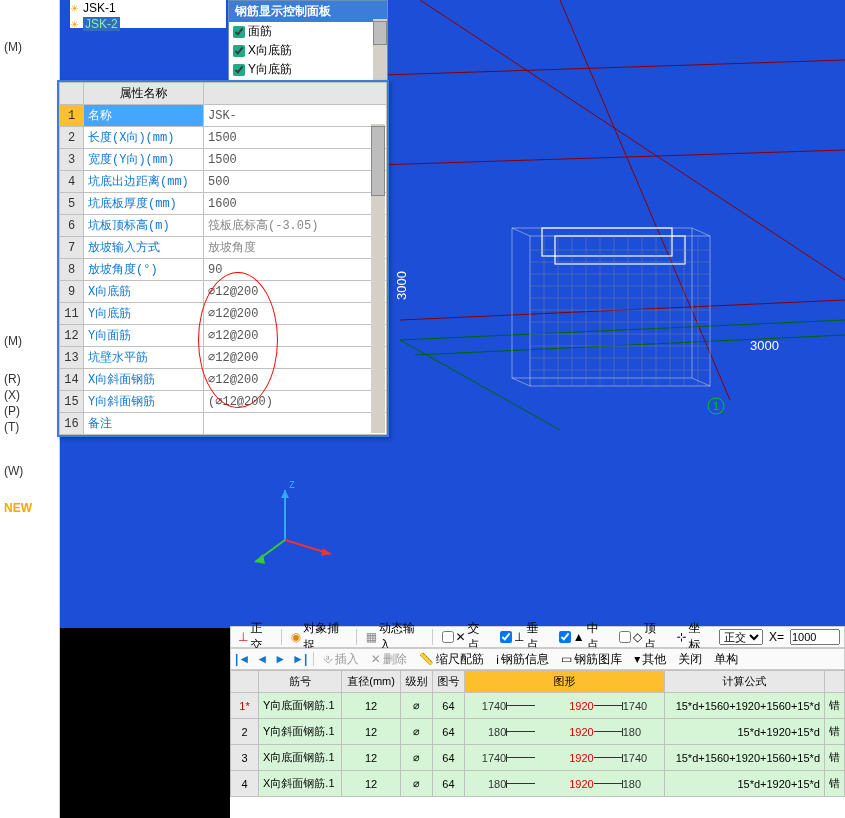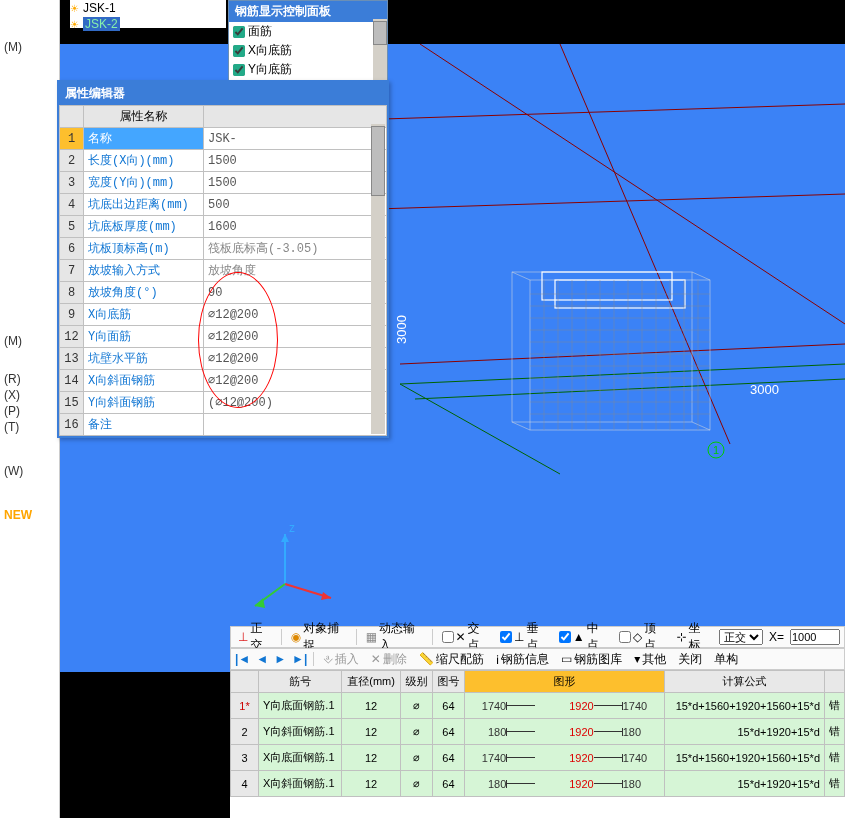--- a/index.html
+++ b/index.html
@@ -32,21 +32,21 @@
   .prop-editor .propname.orange { color: #ff8c00; }
   .prop-editor .rownum.sel { background: #fdbf2d; }
   .prop-editor .propname.sel { background: #44a6ff; color: #fff; }
   .prop-editor .val { color: #555; }
   .prop-editor .val.gray { color: #888; }
   .prop-editor .scroll { position: absolute; right: 2px; top: 42px; bottom: 2px; width: 14px; background: #d4d0c8; }
   .prop-editor .scroll .thumb { background: #bdbdbd; height: 70px; margin-top: 2px; border: 1px solid #888; }
   
   .red-circle { position: absolute; left: 198px; top: 272px; width: 80px; height: 136px; border: 1px solid red; border-radius: 50%; pointer-events: none; z-index: 5; }
 
-  .viewport { position: absolute; left: 60px; top: 0; right: 0; height: 628px; background: #3b82f6; z-index: -1; margin-top: 44px; }
+  .viewport { position: absolute; left: 60px; top: 0; right: 0; height: 628px; background: #1d4ed8; z-index: -1; }
   .viewport svg { width: 100%; height: 100%; }
 
   .toolbar1 { position: absolute; left: 230px; top: 626px; right: 0; height: 22px; background: #fafafa; border: 1px solid #ccc; display: flex; align-items: center; gap: 6px; padding: 0 4px; }
   .toolbar1 .btn { display: flex; align-items: center; gap: 2px; padding: 1px 3px; cursor: pointer; }
   .toolbar1 .sep { width: 1px; height: 16px; background: #ccc; }
   .toolbar1 input[type=text] { width: 50px; font-size: 11px; }
   .toolbar1 select { font-size: 11px; }
   .toolbar1 input[type=checkbox] { width:12px; height:12px; }
 
   .toolbar2 { position: absolute; left: 230px; top: 648px; right: 0; height: 22px; background: #fafafa; border: 1px solid #ccc; display: flex; align-items: center; gap: 6px; padding: 0 4px; }
@@ -75,21 +75,21 @@
 <body>
 
 <div class="left-panel">
   <div class="sun-item" style="margin-top:40px">(M)</div>
   <div class="sun-item" style="margin-top:280px">(M)</div>
   <div class="sun-item" style="margin-top:24px">(R)</div>
   <div class="sun-item">(X)</div>
   <div class="sun-item">(P)</div>
   <div class="sun-item">(T)</div>
   <div class="sun-item" style="margin-top:30px">(W)</div>
-  <div class="sun-item new" style="margin-top:30px">NEW</div>
+  <div class="sun-item new" style="margin-top:23px">NEW</div>
 </div>
 
 <div class="tree-panel" style="background:#fff; height:28px; width:156px;">
   <div class="tree-item">
     <span class="sun">☀</span>
     <span class="lbl">JSK-1</span>
   </div>
   <div class="tree-item selected">
     <span class="sun">☀</span>
     <span class="lbl">JSK-2</span>
@@ -122,21 +122,20 @@
       <input type="checkbox" checked="" style="">
       <span>显示详细公式</span>
     </div>
   <div class="spacer"></div>
   <div class="scroll">
       <div class="thumb"></div>
     </div>
 </div>
 
 <div class="prop-editor">
-  <div class="title">属性编辑器</div>
   <table>
     <tbody>
         <tr>
           <th class="rownum"></th>
           <th>属性名称</th>
           <th></th>
         </tr>
     </tbody>
       <tbody id="prop-rows">
         <tr>
@@ -175,20 +174,25 @@
           <td class="val gray">放坡角度</td>
         </tr>
         <tr>
           <td class="rownum">8</td>
           <td class="propname">放坡角度(°)</td>
           <td class="val">90</td>
         </tr>
         <tr>
           <td class="rownum">9</td>
           <td class="propname">X向底筋</td>
+          <td class="val">⌀12@200</td>
+        </tr>
+        <tr>
+          <td class="rownum">11</td>
+          <td class="propname">Y向底筋</td>
           <td class="val">⌀12@200</td>
         </tr>
         <tr>
           <td class="rownum">12</td>
           <td class="propname">Y向面筋</td>
           <td class="val">⌀12@200</td>
         </tr>
         <tr>
           <td class="rownum">13</td>
           <td class="propname">坑壁水平筋</td>

